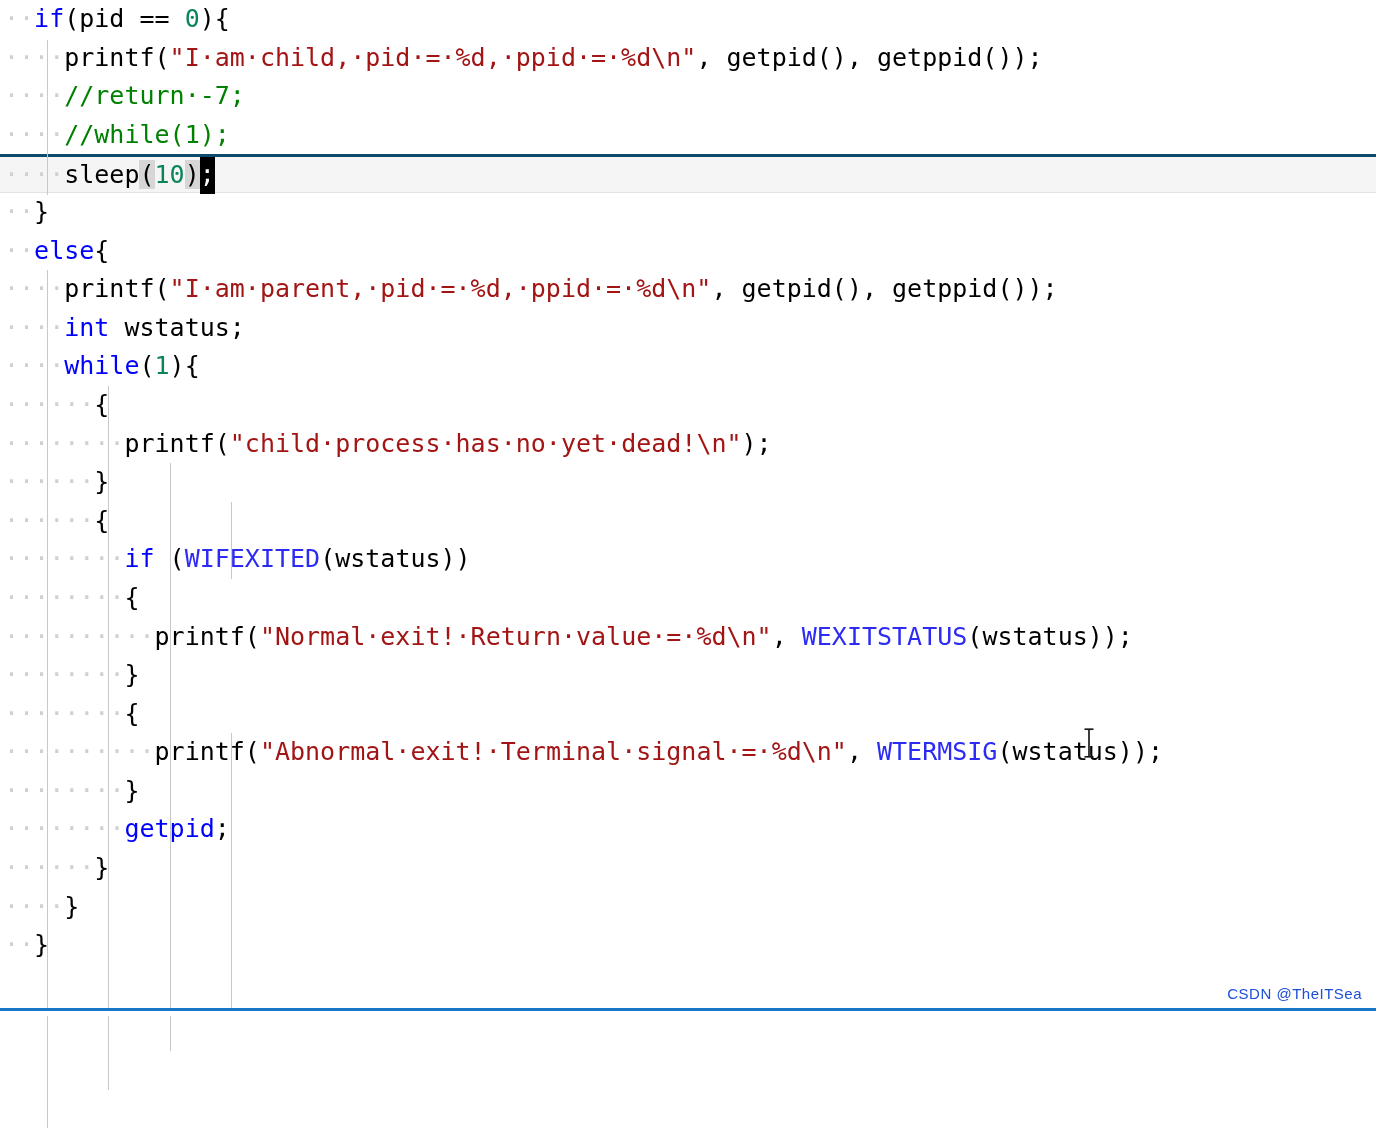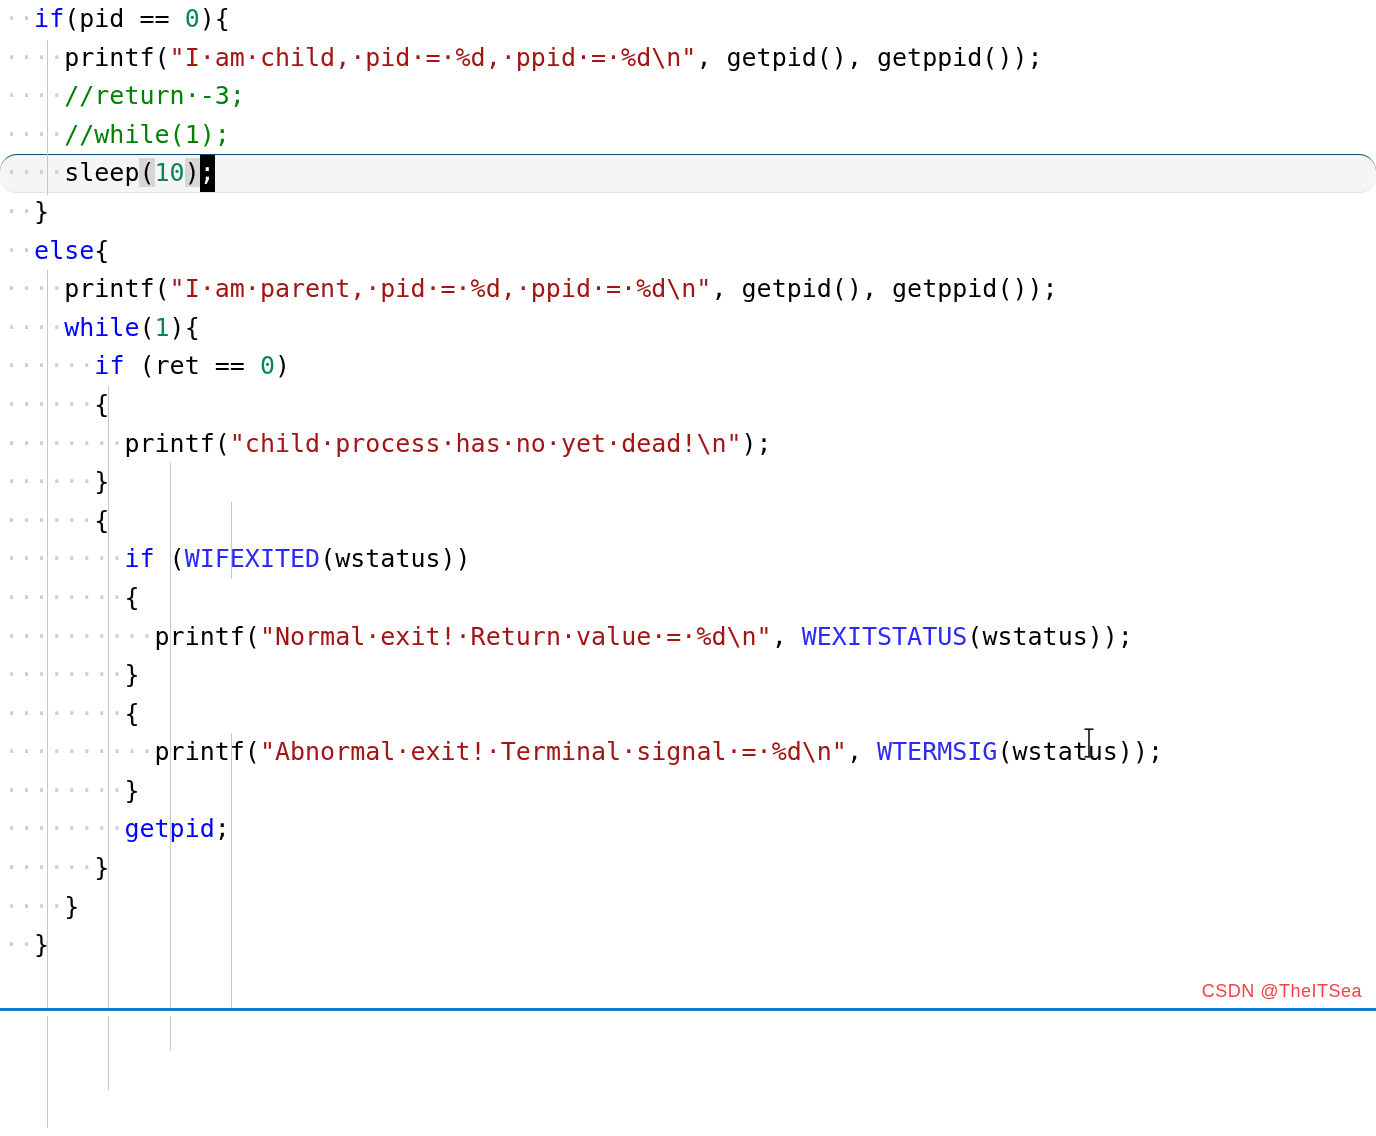--- a/index.html
+++ b/index.html
@@ -40,25 +40,24 @@
     font-family: "DejaVu Sans Mono", "Liberation Mono", monospace;
     color: #000000;
     letter-spacing: 0px;
     padding-left: 4px;
     box-sizing: border-box;
   }
 
   
   .code-line.current {
     background: #f5f5f5;
-    border-top: 1px solid #0c4a6e;
+    border-top: 3px solid #0c4a6e;
     border-bottom: 1px solid #e3e3e3;
     height: 38.6px;
     line-height: 36.6px;
-    border-radius: 17px;
   }
 
   
   .kw    { color: #0000ff; }          
   .macro { color: #2b2bf5; }          
   .num   { color: #098658; }          
   .str   { color: #a31515; }          
   .cmt   { color: #008000; }          
   .pln   { color: #000000; }          
 
@@ -103,54 +102,54 @@
     border-top: 3px solid #1878c8;
     box-sizing: border-box;
   }
 
   
   #watermark {
     position: absolute;
     right: 14px;
     bottom: 14px;
     font-family: "Liberation Sans", sans-serif;
-    font-size: 18px;
-    color: #ef4444;
+    font-size: 15px;
+    color: #1d4ed8;
     letter-spacing: 0.5px;
     white-space: nowrap;
   }
 </style>
 </head>
 <body>
 
 <div id="editor">
 
   <div id="code-surface">
 
     <div class="code-line"><span class="ws">··</span><span class="kw">if</span><span class="pln">(pid == </span><span class="num">0</span><span class="pln">){</span></div>
 
     <div class="code-line"><span class="ws">··</span><span class="ws">··</span><span class="pln">printf(</span><span class="str">"I·am·child,·pid·=·%d,·ppid·=·%d\n"</span><span class="pln">, getpid(), getppid());</span></div>
 
-    <div class="code-line"><span class="ws">··</span><span class="ws">··</span><span class="cmt">//return·-3;</span></div>
+    <div class="code-line"><span class="ws">··</span><span class="ws">··</span><span class="cmt">//return·-7;</span></div>
 
     <div class="code-line"><span class="ws">··</span><span class="ws">··</span><span class="cmt">//while(1);</span></div>
 
     <div class="code-line current"><span class="ws">··</span><span class="ws">··</span><span class="pln">sleep</span><span class="brkt">(</span><span class="num">10</span><span class="brkt">)</span><span class="caret-block">;</span></div>
 
     <div class="code-line"><span class="ws">··</span><span class="pln">}</span></div>
 
     <div class="code-line"><span class="ws">··</span><span class="kw">else</span><span class="pln">{</span></div>
 
     <div class="code-line"><span class="ws">··</span><span class="ws">··</span><span class="pln">printf(</span><span class="str">"I·am·parent,·pid·=·%d,·ppid·=·%d\n"</span><span class="pln">, getpid(), getppid());</span></div>
 
+    <div class="code-line"><span class="ws">··</span><span class="ws">··</span><span class="kw">int</span><span class="pln"> wstatus;</span></div>
 
     <div class="code-line"><span class="ws">··</span><span class="ws">··</span><span class="kw">while</span><span class="pln">(</span><span class="num">1</span><span class="pln">){</span></div>
 
 
-    <div class="code-line"><span class="ws">··</span><span class="ws">··</span><span class="ws">··</span><span class="kw">if</span><span class="pln"> (ret == </span><span class="num">0</span><span class="pln">)</span></div>
 
     <div class="code-line"><span class="ws">··</span><span class="ws">··</span><span class="ws">··</span><span class="pln">{</span></div>
 
     <div class="code-line"><span class="ws">··</span><span class="ws">··</span><span class="ws">··</span><span class="ws">··</span><span class="pln">printf(</span><span class="str">"child·process·has·no·yet·dead!\n"</span><span class="pln">);</span></div>
 
 
     <div class="code-line"><span class="ws">··</span><span class="ws">··</span><span class="ws">··</span><span class="pln">}</span></div>
 
 
     <div class="code-line"><span class="ws">··</span><span class="ws">··</span><span class="ws">··</span><span class="pln">{</span></div>

